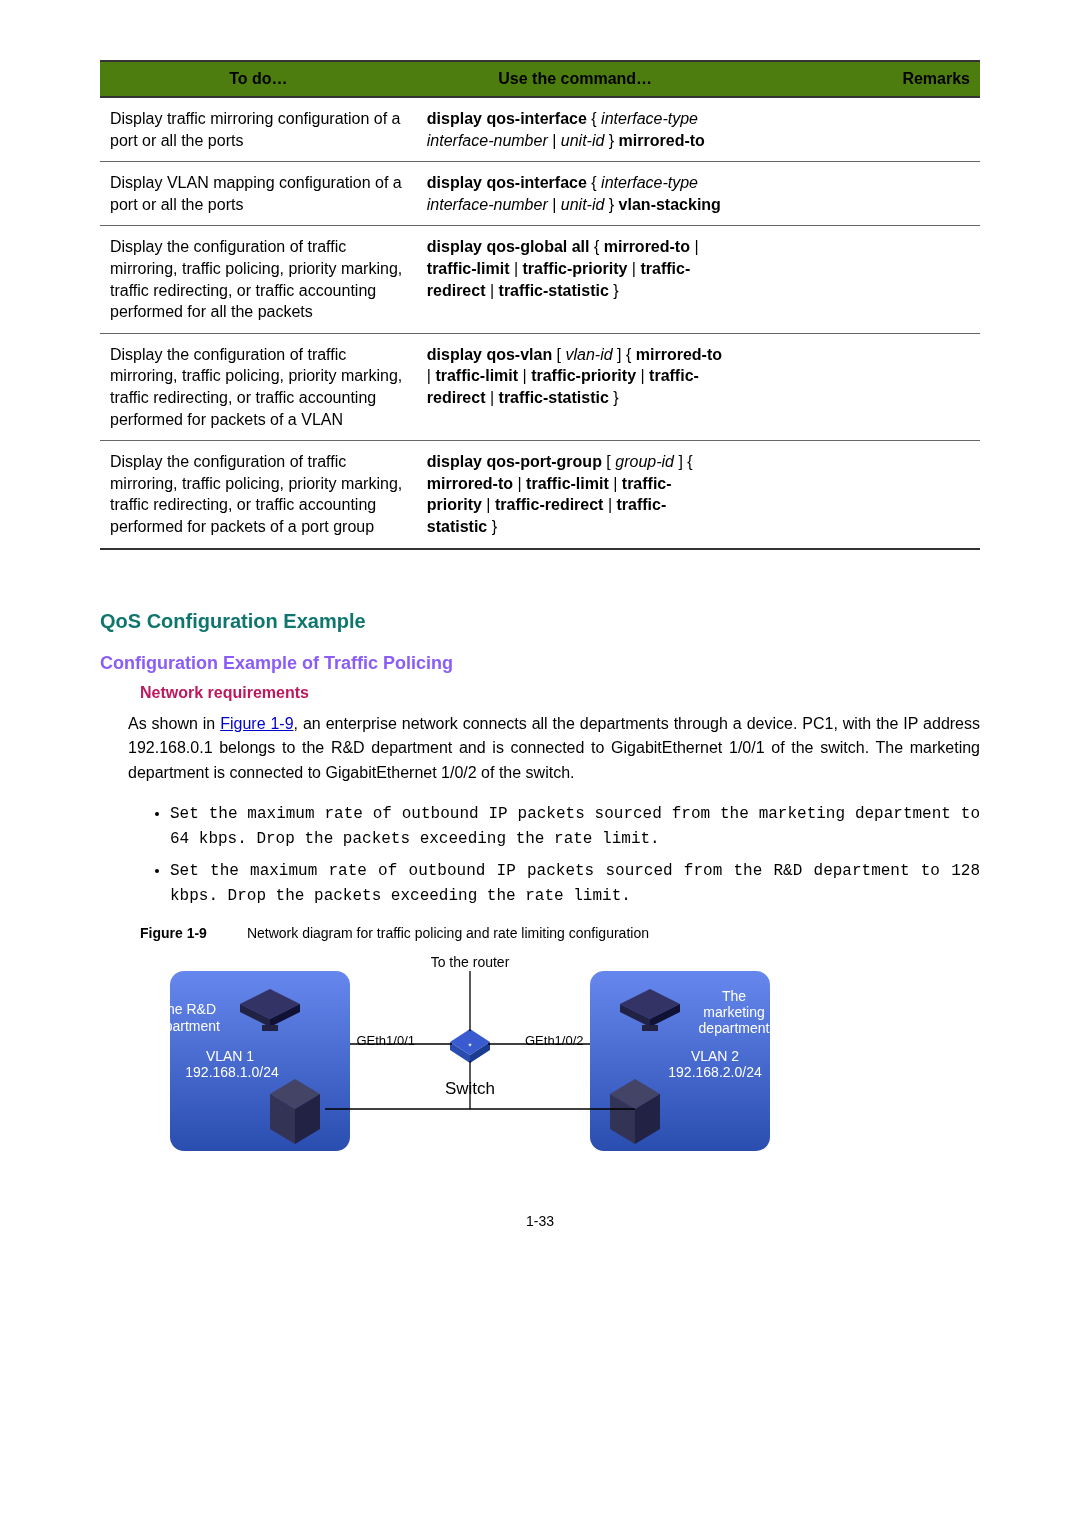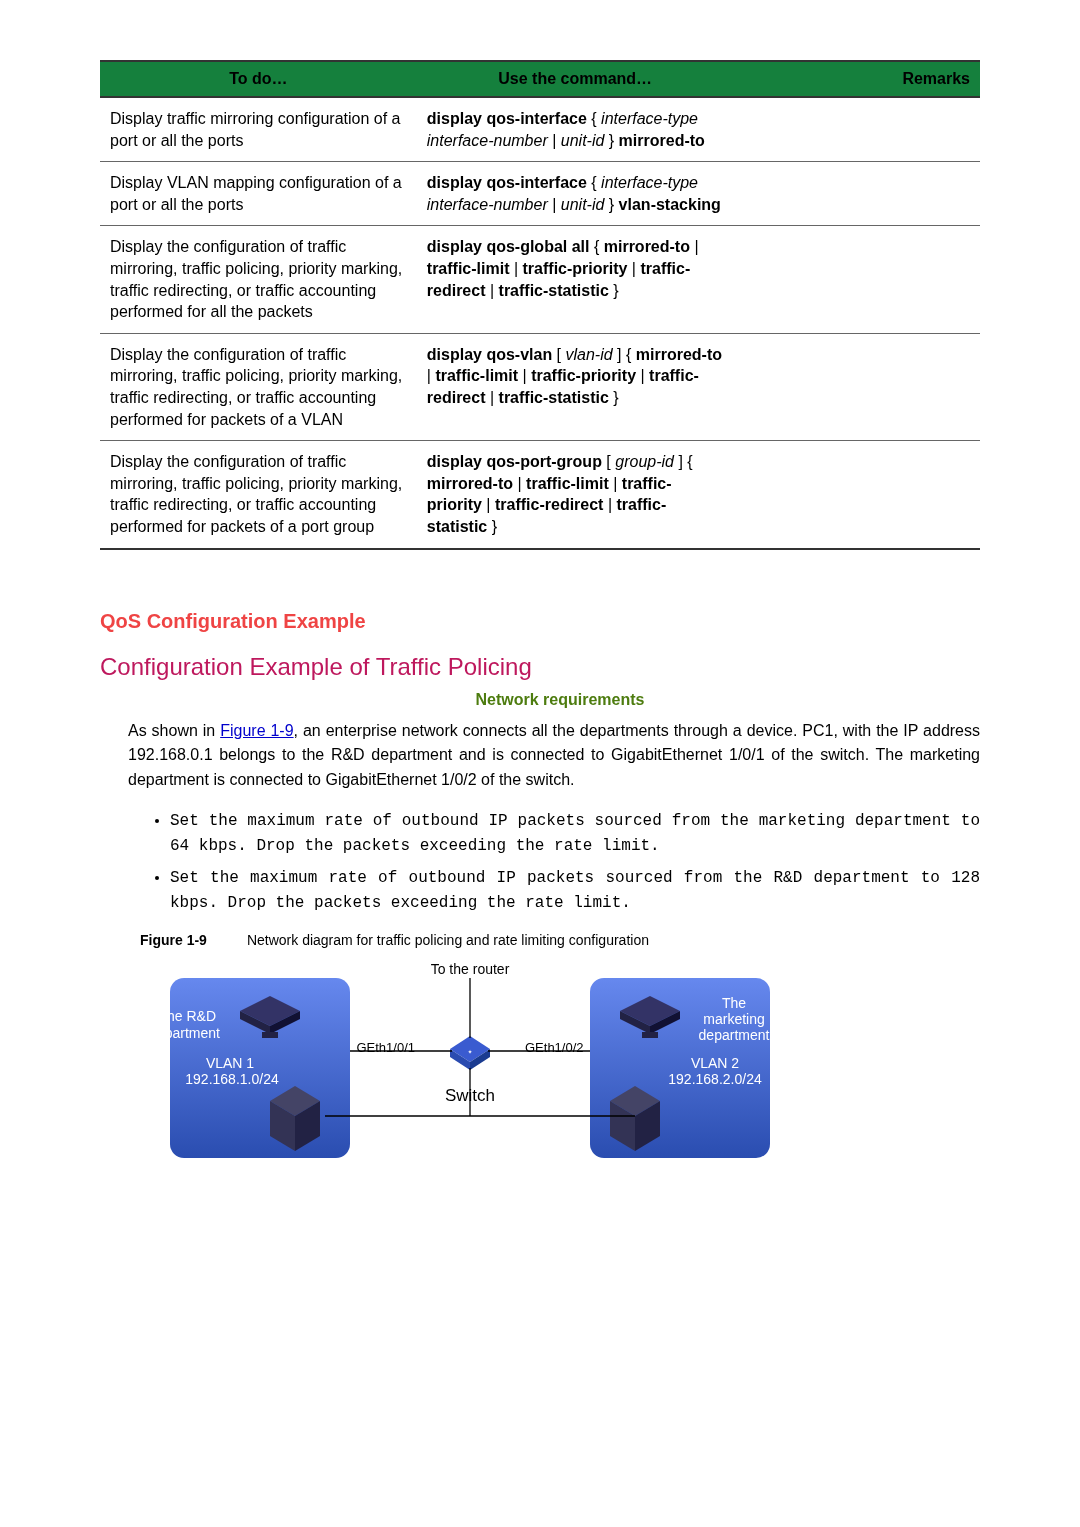--- a/index.html
+++ b/index.html
@@ -13,21 +13,21 @@
   }
   .page {
     padding: 60px 100px 40px 100px;
   }
   table {
     border-collapse: collapse;
     width: 100%;
     font-size: 16px;
   }
   thead tr {
-    background: #15803d;
+    background: #4d7c0f;
   }
   th {
     border-top: 2px solid #333;
     border-bottom: 2px solid #333;
     padding: 8px 10px;
     text-align: center;
     font-weight: bold;
   }
   td {
     border-bottom: 1px solid #666;
@@ -36,41 +36,40 @@
     line-height: 1.35;
   }
   tbody tr:last-child td {
     border-bottom: 2px solid #333;
   }
   th:nth-child(1), td:nth-child(1) { width: 36%; }
   th:nth-child(2), td:nth-child(2) { width: 36%; }
   th:nth-child(3), td:nth-child(3) { width: 28%; text-align: right; }
 
   .h1 {
-    color: #ef4444;
+    color: #0f766e;
     font-weight: bold;
     font-size: 20px;
     margin-top: 60px;
     margin-bottom: 16px;
   }
   .h2 {
-    color: #be185d;
-    font-weight: normal;
-    font-size: 24px;
+    color: #8b5cf6;
+    font-weight: bold;
+    font-size: 18px;
     margin-top: 20px;
     margin-bottom: 10px;
   }
   .h3 {
-    color: #4d7c0f;
+    color: #be185d;
     font-weight: bold;
     font-size: 16px;
     margin-top: 4px;
     margin-bottom: 10px;
     margin-left: 40px;
-    text-align: center;
   }
   .body-text {
     margin-left: 28px;
     line-height: 1.55;
     margin-top: 10px;
     margin-bottom: 10px;
     text-align: justify;
   }
   .link {
     color: #0000cc;
@@ -239,14 +238,15 @@
 
     <line x1="310" y1="22" x2="310" y2="82" stroke="#000" stroke-width="1.3"></line>
     <line x1="190" y1="95" x2="292" y2="95" stroke="#000" stroke-width="1.3"></line>
     <line x1="328" y1="95" x2="430" y2="95" stroke="#000" stroke-width="1.3"></line>
     <line x1="165" y1="160" x2="475" y2="160" stroke="#000" stroke-width="1.3"></line>
     <line x1="310" y1="112" x2="310" y2="160" stroke="#000" stroke-width="1.3"></line>
   </svg>
 
 
 
+  <div class="page-num">1-33</div>
 
 </div>
 
 </body></html>

